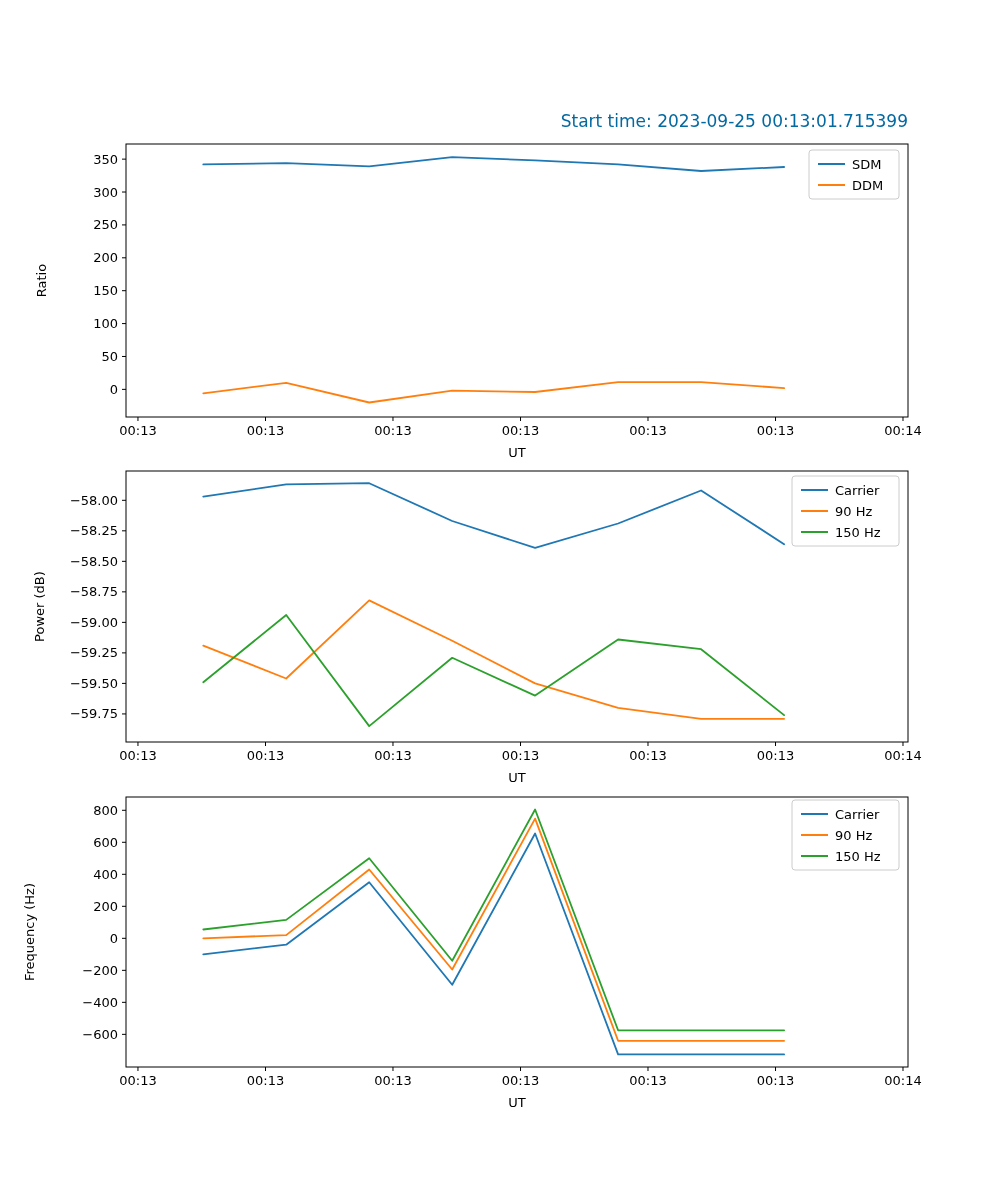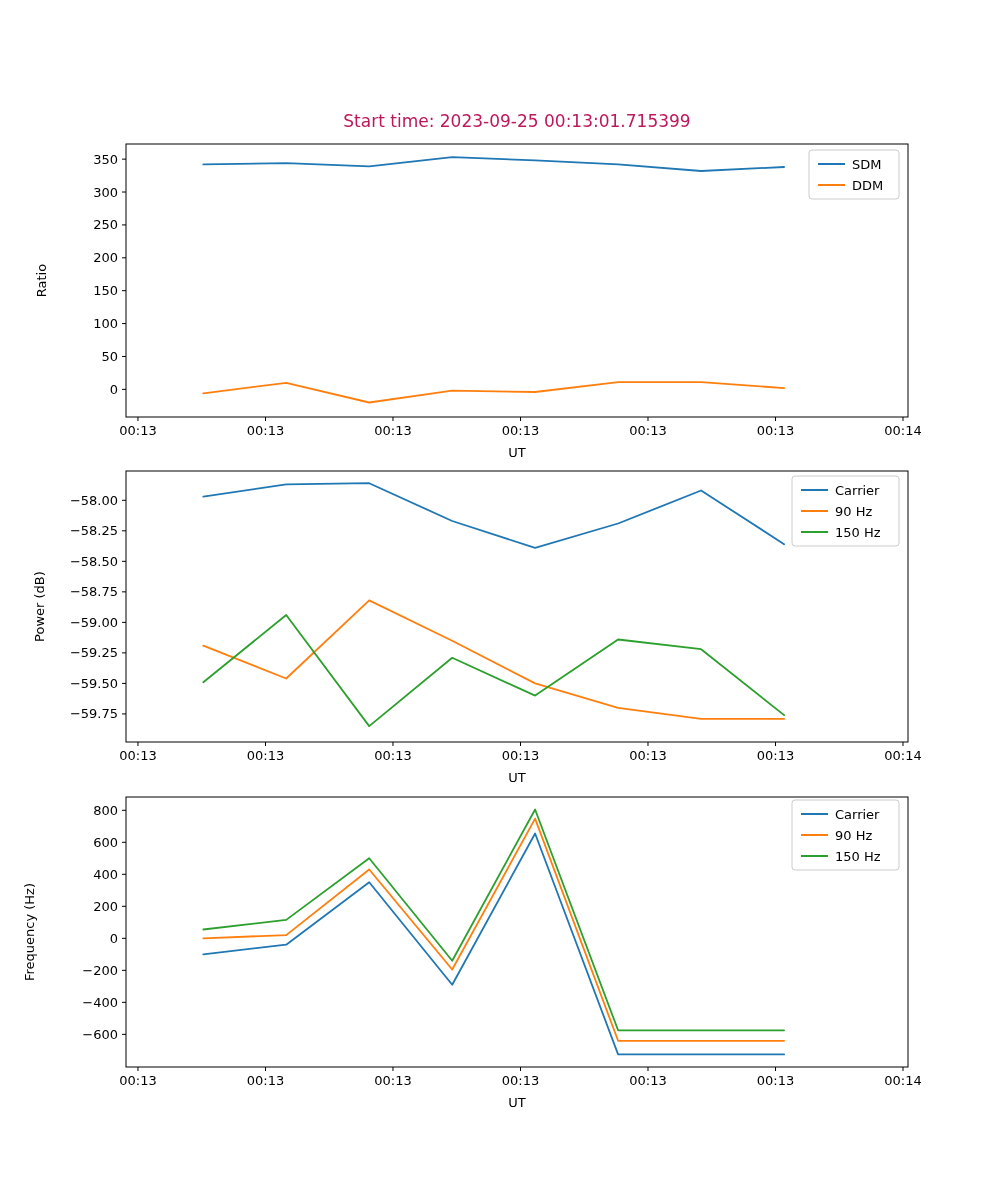--- a/index.html
+++ b/index.html
@@ -9,23 +9,23 @@
     height: 1200px;
     background: #ffffff;
     font-family: "DejaVu Sans", sans-serif;
     overflow: hidden;
   }
   .fig-title {
     position: absolute;
     left: 126px;
     width: 782px;
     top: 111px;
-    text-align: center;
+    text-align: right;
     font-size: 17px;
-    color: #be185d;
+    color: #0369a1;
     white-space: nowrap;
   }
   svg.chart { position: absolute; left: 0; top: 0; }
   svg text { font-family: "DejaVu Sans", sans-serif; fill: #000000; }
 </style>
 </head>
 <body>
 
 <div class="figure">
   <div class="fig-title">Start time: 2023-09-25 00:13:01.715399</div>

